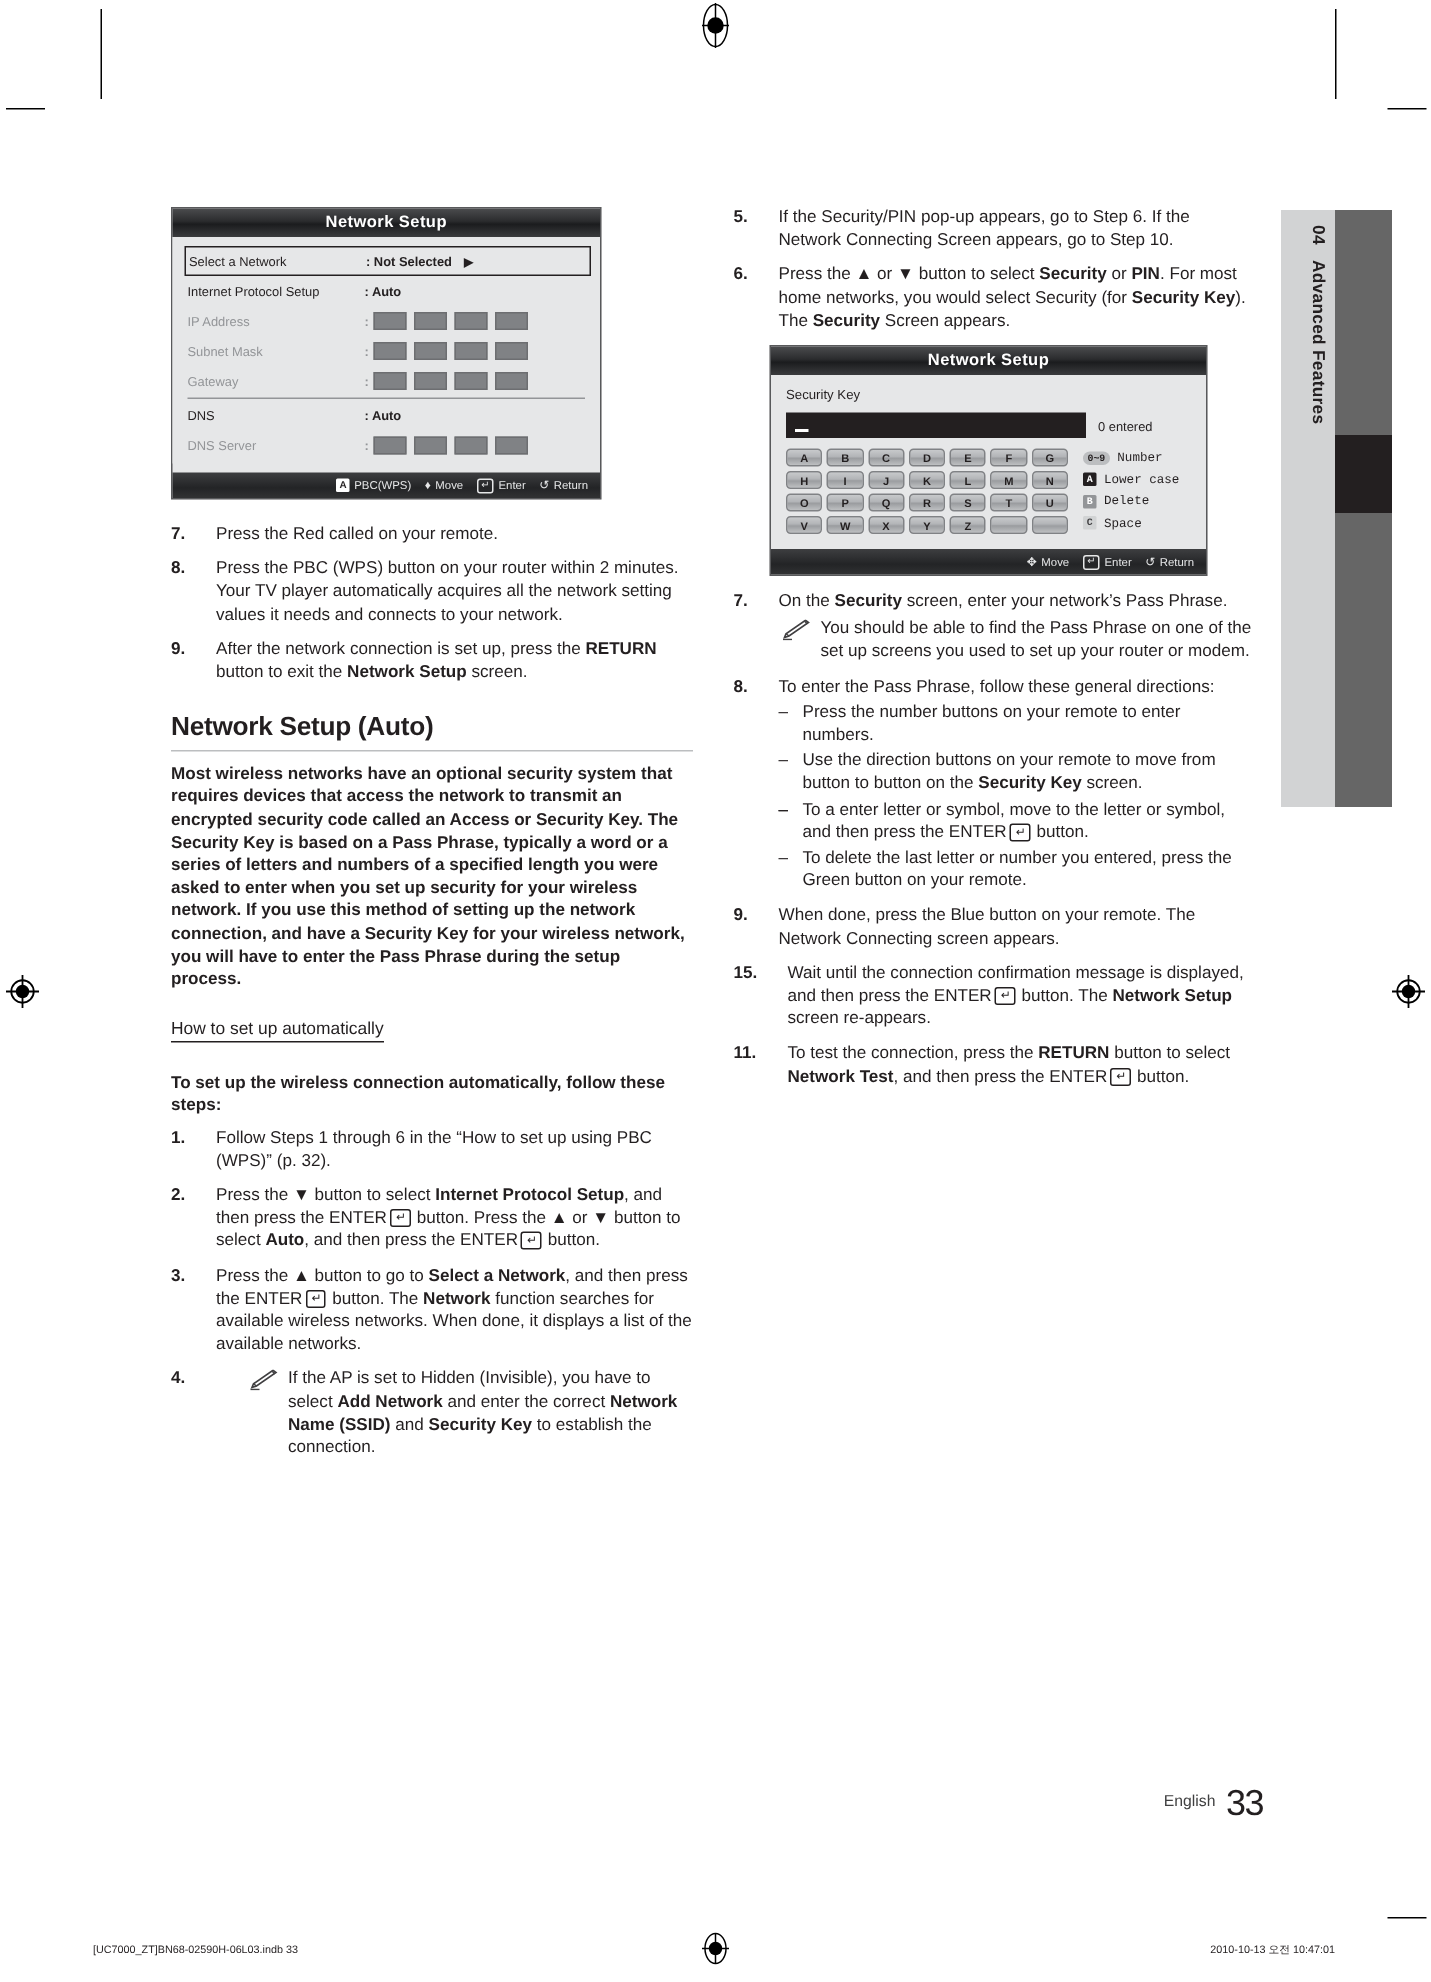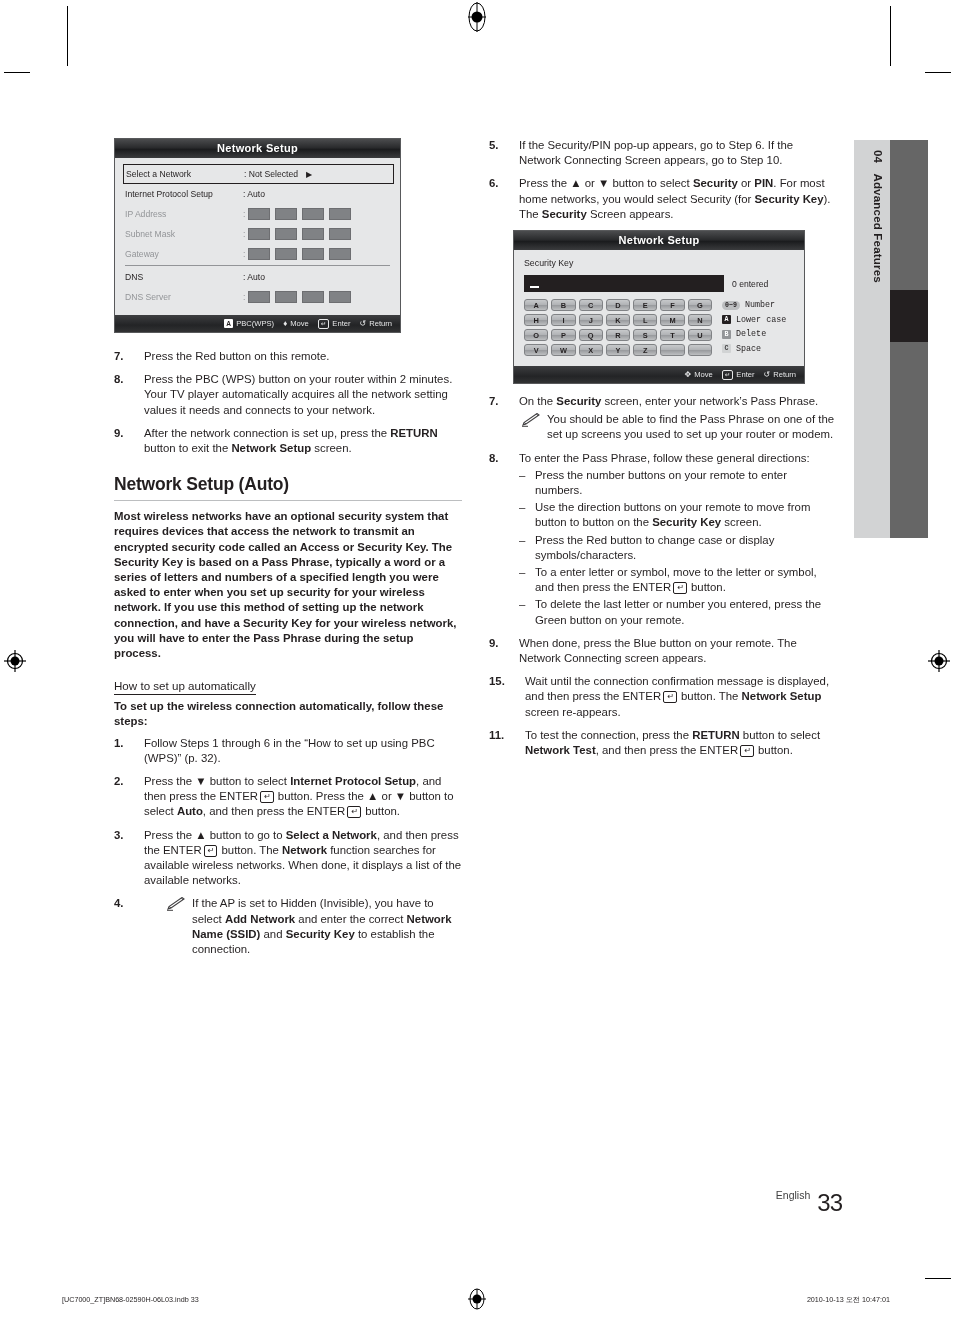--- a/index.html
+++ b/index.html
@@ -156,21 +156,21 @@
     letter-spacing: .3px;
   }
   .osd-body { padding: 6px 10px 2px 10px; background: #e6e7e8; }
   .osd-row {
     display: flex;
     align-items: center;
     height: 20px;
     font-size: 8.6px;
   }
   .osd-row .lbl { flex: 0 0 118px; }
-  .osd-row .val { flex: 1; display: flex; align-items: center; }
+  .osd-row .val { flex: 1; display: flex; align-items: center; font-weight: bold; }
   .osd-row.dim .lbl, .osd-row.dim .val { color: #939598; }
   .osd-row.selected {
     border: 1.2px solid #231f20;
     height: 20px;
     padding: 0 4px 0 2px;
     margin: 0 -4px 0 -2px;
   }
   .osd-row.selected .lbl { flex: 0 0 118px; }
   .osd-colon { margin-right: 3px; }
   .arrow-right { margin-left: 8px; font-size: 8px; }
@@ -245,21 +245,21 @@
     font-weight: bold;
   }
   .kbd-key.blank { color: transparent; }
   .kbd-hints { flex: 1; display: flex; flex-direction: column; gap: 4.5px; padding-top: 1px; font-family: Liberation Mono, monospace; }
   .kbd-hint { display: flex; align-items: center; gap: 5px; font-size: 8.4px; white-space: nowrap; }
 
   
   .page-num-wrap {
     position: absolute;
     right: 112px; bottom: 104px;
-    display: flex; align-items: flex-start; gap: 7px;
+    display: flex; align-items: center; gap: 7px;
   }
   .page-lang { font-size: 10.5px; color: #404041; padding-bottom: 4px; }
   .page-num { font-size: 24px; font-weight: normal; letter-spacing: -1px; line-height: 28px; }
 
   .print-footer {
     position: absolute;
     left: 0; bottom: 26px;
     width: 954px;
     font-family: "Liberation Sans", sans-serif;
     font-size: 7.2px;
@@ -414,40 +414,40 @@
           <span style="font-size:8px;">↺</span>
           <span>Return</span>
         </span>
       </div>
     </div>
 
     
     <ul class="ol" style="margin-top:16px;">
       <li class="ol-item">
         <span class="num">7.</span>
-        <span>Press the Red button on this remote.</span>
+        <span>Press the Red called on your remote.</span>
       </li>
       <li class="ol-item">
         <span class="num">8.</span>
         <span>Press the PBC (WPS) button on your router within 2 minutes. Your TV player automatically acquires all the network setting values it needs and connects to your network.</span>
       </li>
       <li class="ol-item">
         <span class="num">9.</span>
         <span>After the network connection is set up, press the <b>RETURN</b> button to exit the <b>Network Setup</b> screen.</span>
       </li>
     </ul>
 
     
     <h2 class="section-title">Network Setup (Auto)</h2>
     <div class="section-rule"></div>
 
     <p class="body-para">Most wireless networks have an optional security system that requires devices that access the network to transmit an encrypted security code called an Access or Security Key. The Security Key is based on a Pass Phrase, typically a word or a series of letters and numbers of a specified length you were asked to enter when you set up security for your wireless network.  If you use this method of setting up the network connection, and have a Security Key for your wireless network, you will have to enter the Pass Phrase during the setup process.</p>
 
     <h3 class="sub-title">How to set up automatically</h3>
-    <p class="body-para" style="margin-top:4px;">To set up the wireless connection automatically, follow these steps:</p>
+    <p class="body-para" style="margin-top:20px;">To set up the wireless connection automatically, follow these steps:</p>
 
     <ul class="ol">
       <li class="ol-item">
         <span class="num">1.</span>
         <span>Follow Steps 1 through 6 in the “How to set up using PBC (WPS)” (p. 32).</span>
       </li>
       <li class="ol-item">
         <span class="num">2.</span>
         <span>Press the ▼ button to select <b>Internet Protocol Setup</b>, and then press the ENTER<span class="enter-glyph" style="display: inline-block; border: 1.1px solid rgb(35, 31, 32); border-radius: 2px; padding: 0px 2px 0px 3px; margin: 0px 1px 0px 2px; font-size: 8px; line-height: 10px; position: relative; top: -1px;">↵</span> button. Press the ▲ or ▼ button to select <b>Auto</b>, and then press the ENTER<span class="enter-glyph" style="display: inline-block; border: 1.1px solid rgb(35, 31, 32); border-radius: 2px; padding: 0px 2px 0px 3px; margin: 0px 1px 0px 2px; font-size: 8px; line-height: 10px; position: relative; top: -1px;">↵</span> button.</span>
       </li>
@@ -591,21 +591,20 @@
           <li class="dash-item">
             <span class="dash">–</span>
             <span>Press the number buttons on your remote to enter numbers.</span>
           </li>
           <li class="dash-item">
             <span class="dash">–</span>
             <span>Use the direction buttons on your remote to move from button to button on the <b>Security Key</b> screen.</span>
           </li>
           <li class="dash-item">
             <span class="dash">–</span>
-            <span>Press the Red button to change case or display symbols/characters.</span>
           </li>
           <li class="dash-item">
             <span class="dash">–</span>
             <span>To a enter letter or symbol, move to the letter or symbol, and then press the ENTER<span class="enter-glyph" style="display: inline-block; border: 1.1px solid rgb(35, 31, 32); border-radius: 2px; padding: 0px 2px 0px 3px; margin: 0px 1px 0px 2px; font-size: 8px; line-height: 10px; position: relative; top: -1px;">↵</span> button.</span>
           </li>
           <li class="dash-item">
             <span class="dash">–</span>
             <span>To delete the last letter or number you entered, press the Green button on your remote.</span>
           </li>
         </ul>

